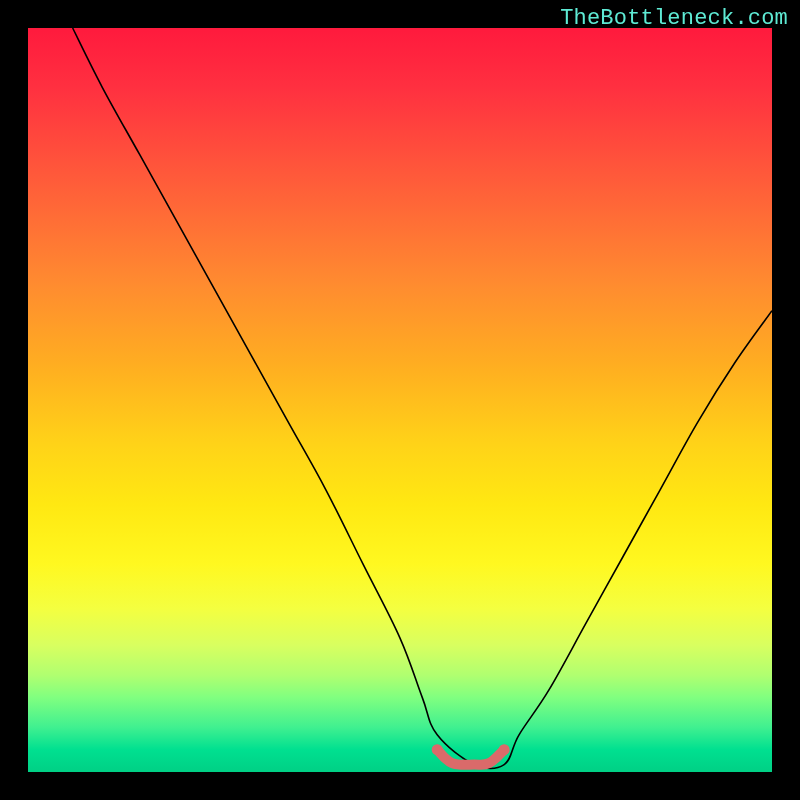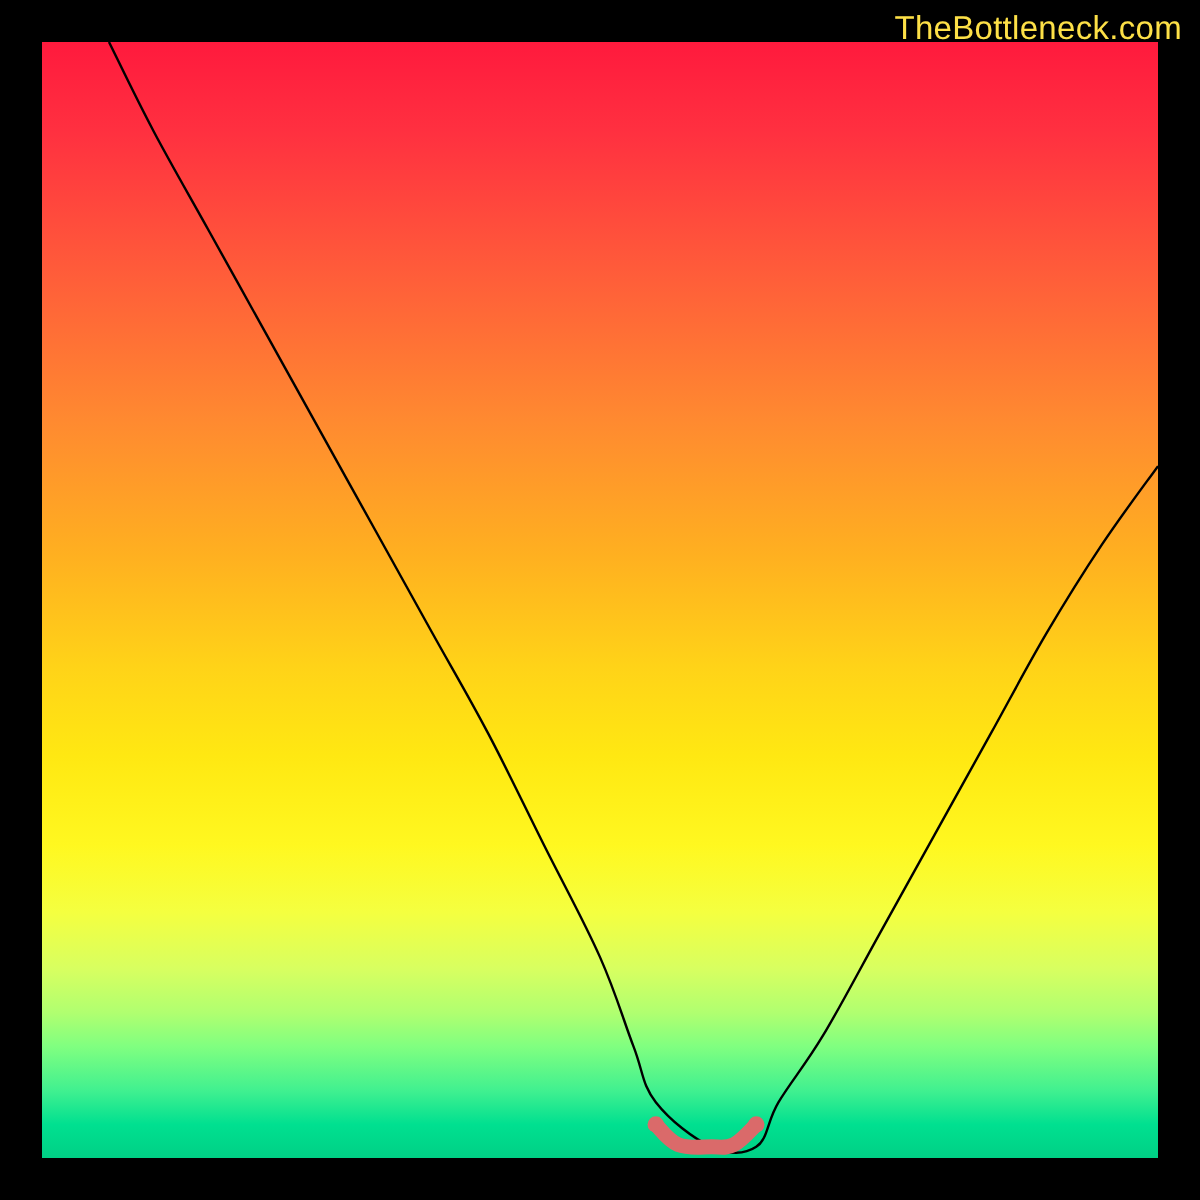--- a/index.html
+++ b/index.html
@@ -8,25 +8,26 @@
     height: 800px;
     background: #000;
     position: relative;
     overflow: hidden;
     font-family: Arial, Helvetica, sans-serif;
   }
   .watermark {
     position: absolute;
     top: 6px;
     right: 12px;
-    color: #fde047;
+    color: #5eead4;
     font-size: 22px;
     font-weight: 400;
     z-index: 20;
     letter-spacing: 0.2px;
+    font-family: Liberation Mono, monospace;
   }
   .plot-frame {
     position: absolute;
     left: 28px;
     top: 28px;
     width: 744px;
     height: 744px;
     background: linear-gradient(to bottom,
       #ff1a3d 0%,
       #ff3040 8%,

